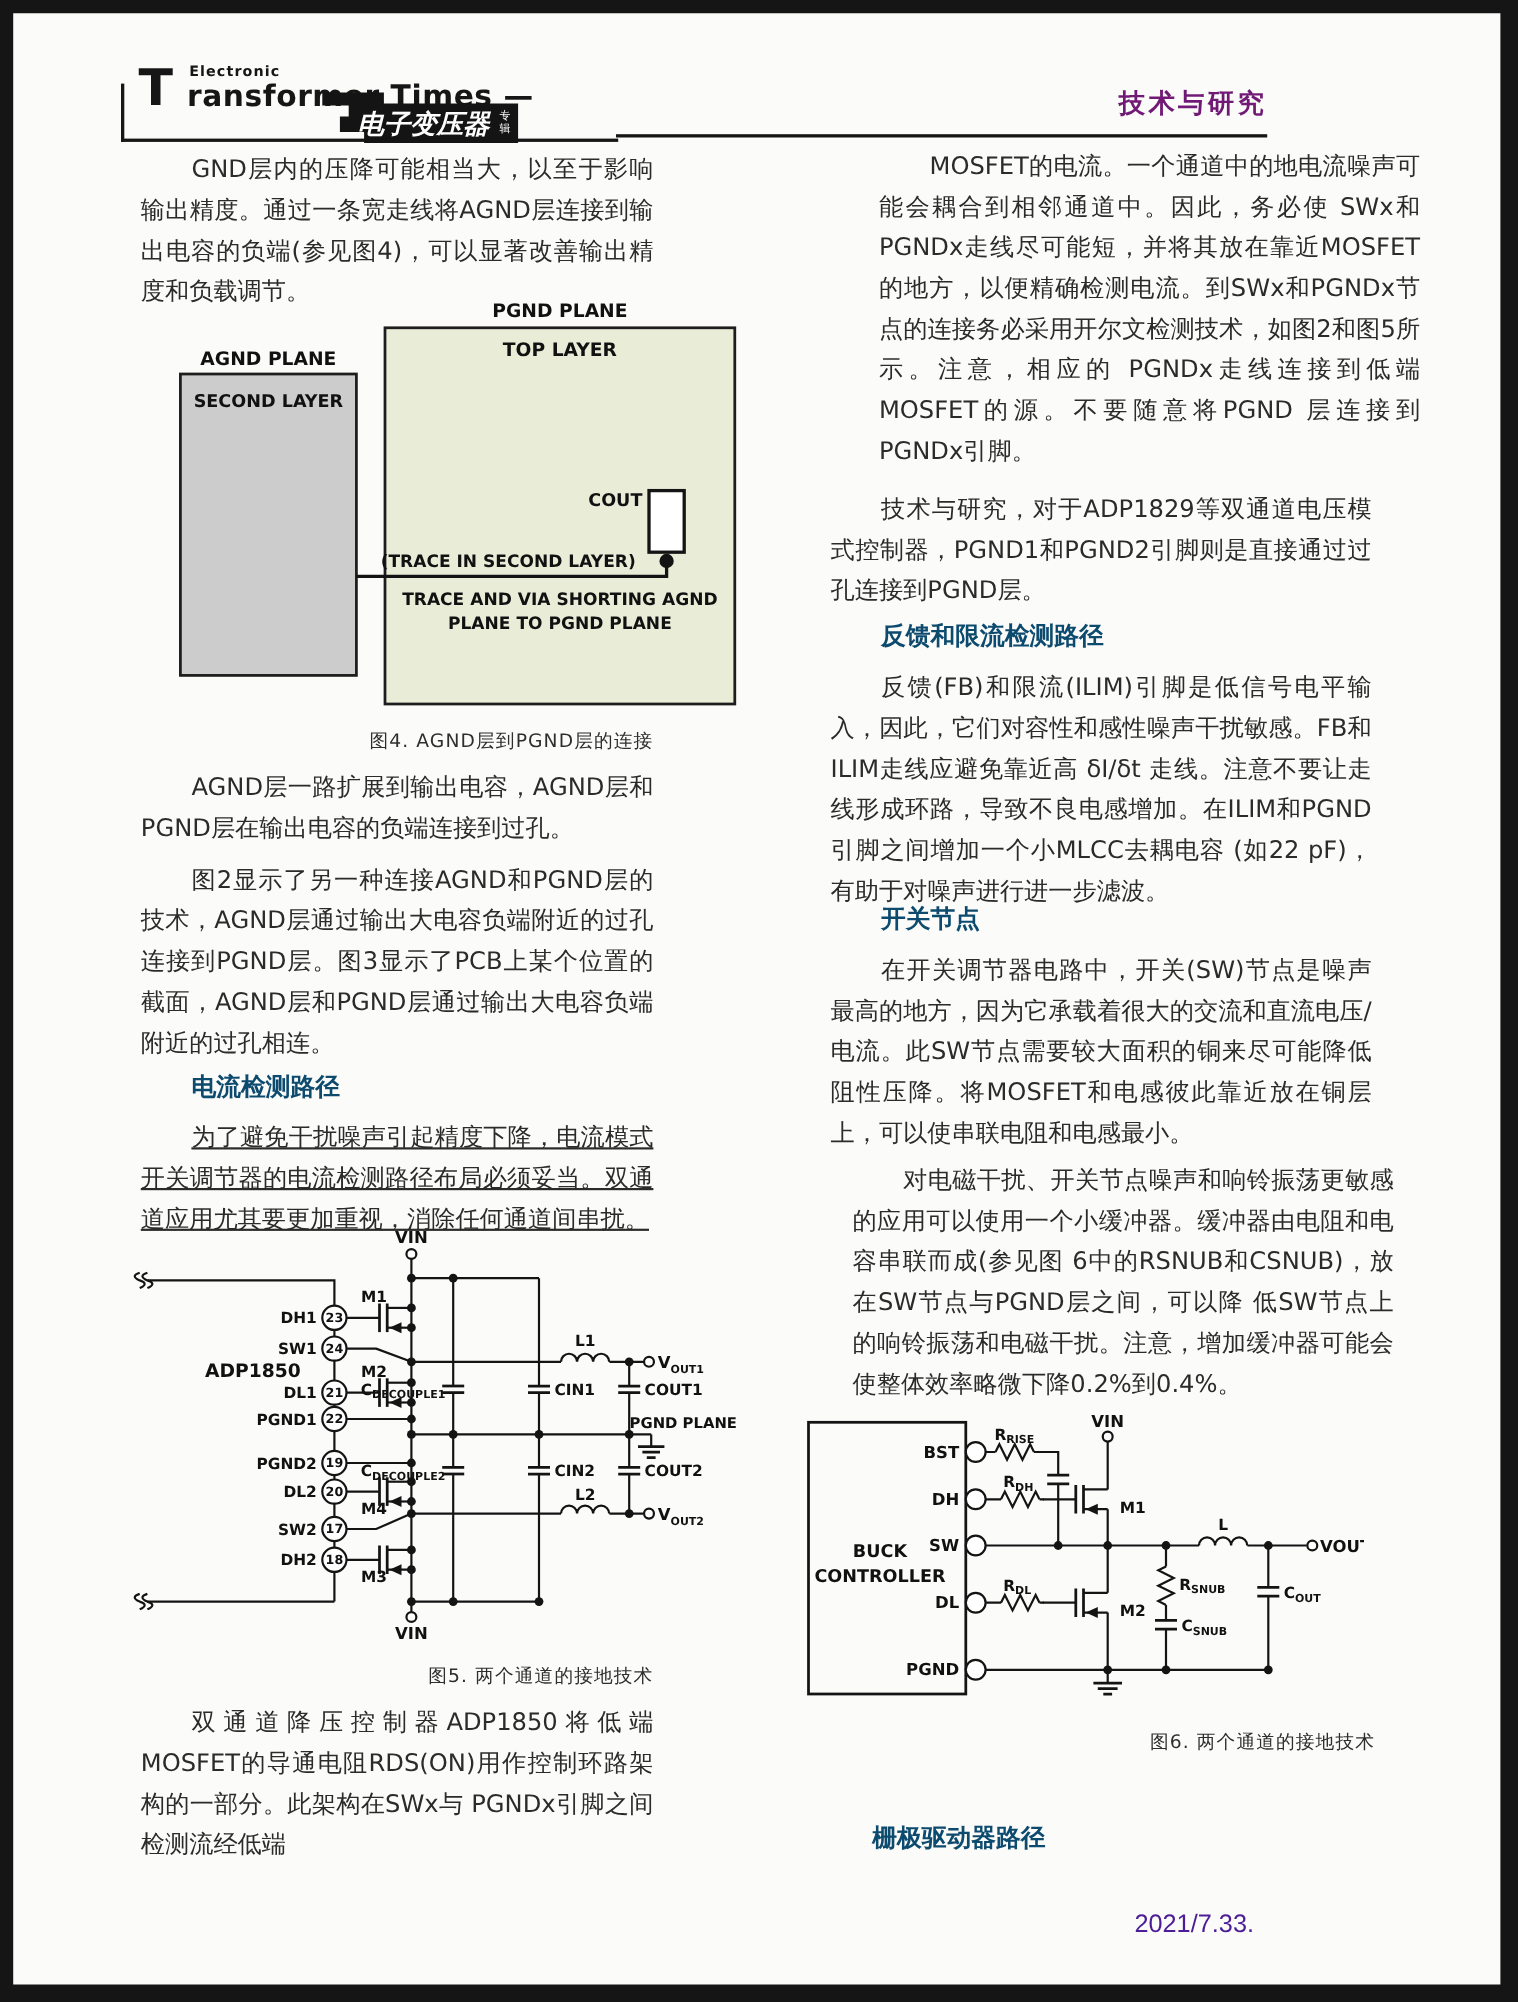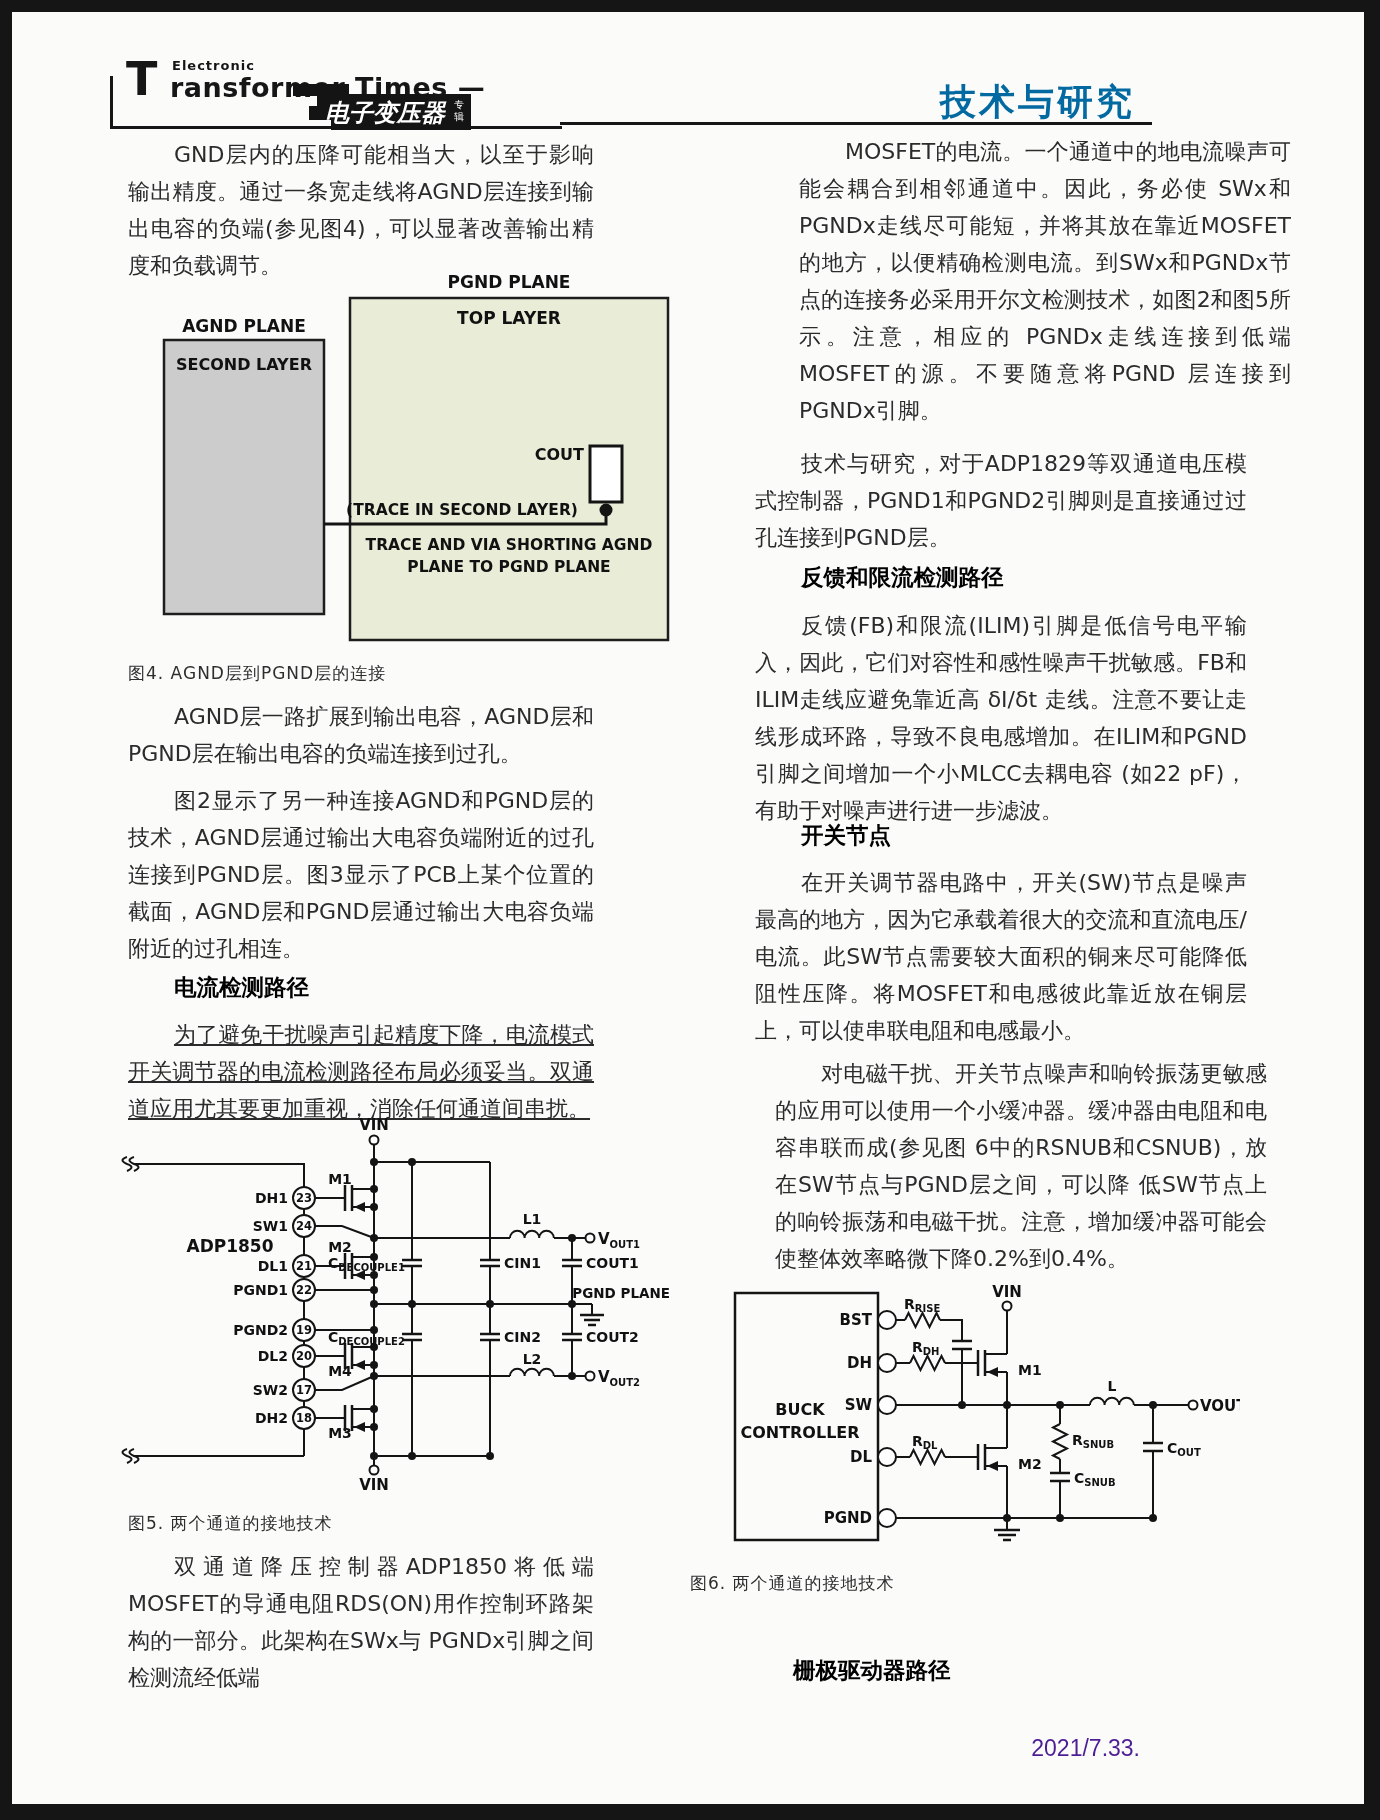--- a/index.html
+++ b/index.html
@@ -5,31 +5,31 @@
   html,body{margin:0;padding:0;}
   body{
     width:1380px;height:1820px;position:relative;
     background:#fbfbfa;
     font-family:"DejaVu Sans","Liberation Sans",sans-serif;
     color:#232323;overflow:hidden;
   }
   .frame{position:absolute;inset:0;border:solid #151515;border-width:12px 16px 16px 12px;pointer-events:none;z-index:9;}
   .para{position:absolute;font-size:22px;line-height:37px;text-align:justify;color:#2b2b2b;}
   .para p{margin:0;text-indent:46px;}
-  .heading{position:absolute;font-size:22.5px;font-weight:bold;color:#000000;padding-left:46px;}
-  .caption{position:absolute;font-size:17px;color:#2e2e2e;text-align:left;letter-spacing:1px;}
+  .heading{position:absolute;font-size:22.5px;font-weight:bold;color:#0c4a6e;padding-left:46px;}
+  .caption{position:absolute;font-size:17px;color:#2e2e2e;text-align:right;letter-spacing:1px;}
   .footer{position:absolute;font-family:Liberation Sans, sans-serif;font-size:23px;color:#4c1d95;text-align:right;}
   
   .brand-initial{position:absolute;left:126px;top:52px;font-size:46px;font-weight:bold;color:#161616;}
   .brand-top{position:absolute;left:172px;top:58px;font-size:13px;font-weight:bold;letter-spacing:1px;color:#161616;}
   .brand-rest{position:absolute;left:170px;top:72px;font-size:27px;font-weight:bold;color:#161616;letter-spacing:0.5px;}
   .hline1{position:absolute;left:110px;top:76px;width:3px;height:53px;background:#161616;}
   .hline2{position:absolute;left:110px;top:126px;width:452px;height:3px;background:#161616;}
   .hline3{position:absolute;left:560px;top:122px;width:592px;height:3px;background:#161616;}
-  .section-title{position:absolute;left:940px;top:78px;width:212px;font-size:36px;font-weight:bold;color:#0369a1;text-align:left;letter-spacing:3px;}
+  .section-title{position:absolute;left:940px;top:78px;width:212px;font-size:24px;font-weight:bold;color:#701a75;text-align:right;letter-spacing:3px;}
   .badge{position:absolute;left:283px;top:80px;}
   
   .fig{position:absolute;}
   .w{stroke:#141414;stroke-width:2;fill:none;}
   .w25{stroke:#141414;stroke-width:2.5;fill:none;}
   .w3{stroke:#141414;stroke-width:3;fill:none;}
   .dot{fill:#141414;stroke:none;}
   .term{fill:#ffffff;stroke:#141414;stroke-width:2;}
   .lbl{font-weight:bold;fill:#111;font-family:"DejaVu Sans","Liberation Sans",sans-serif;}
 </style>

